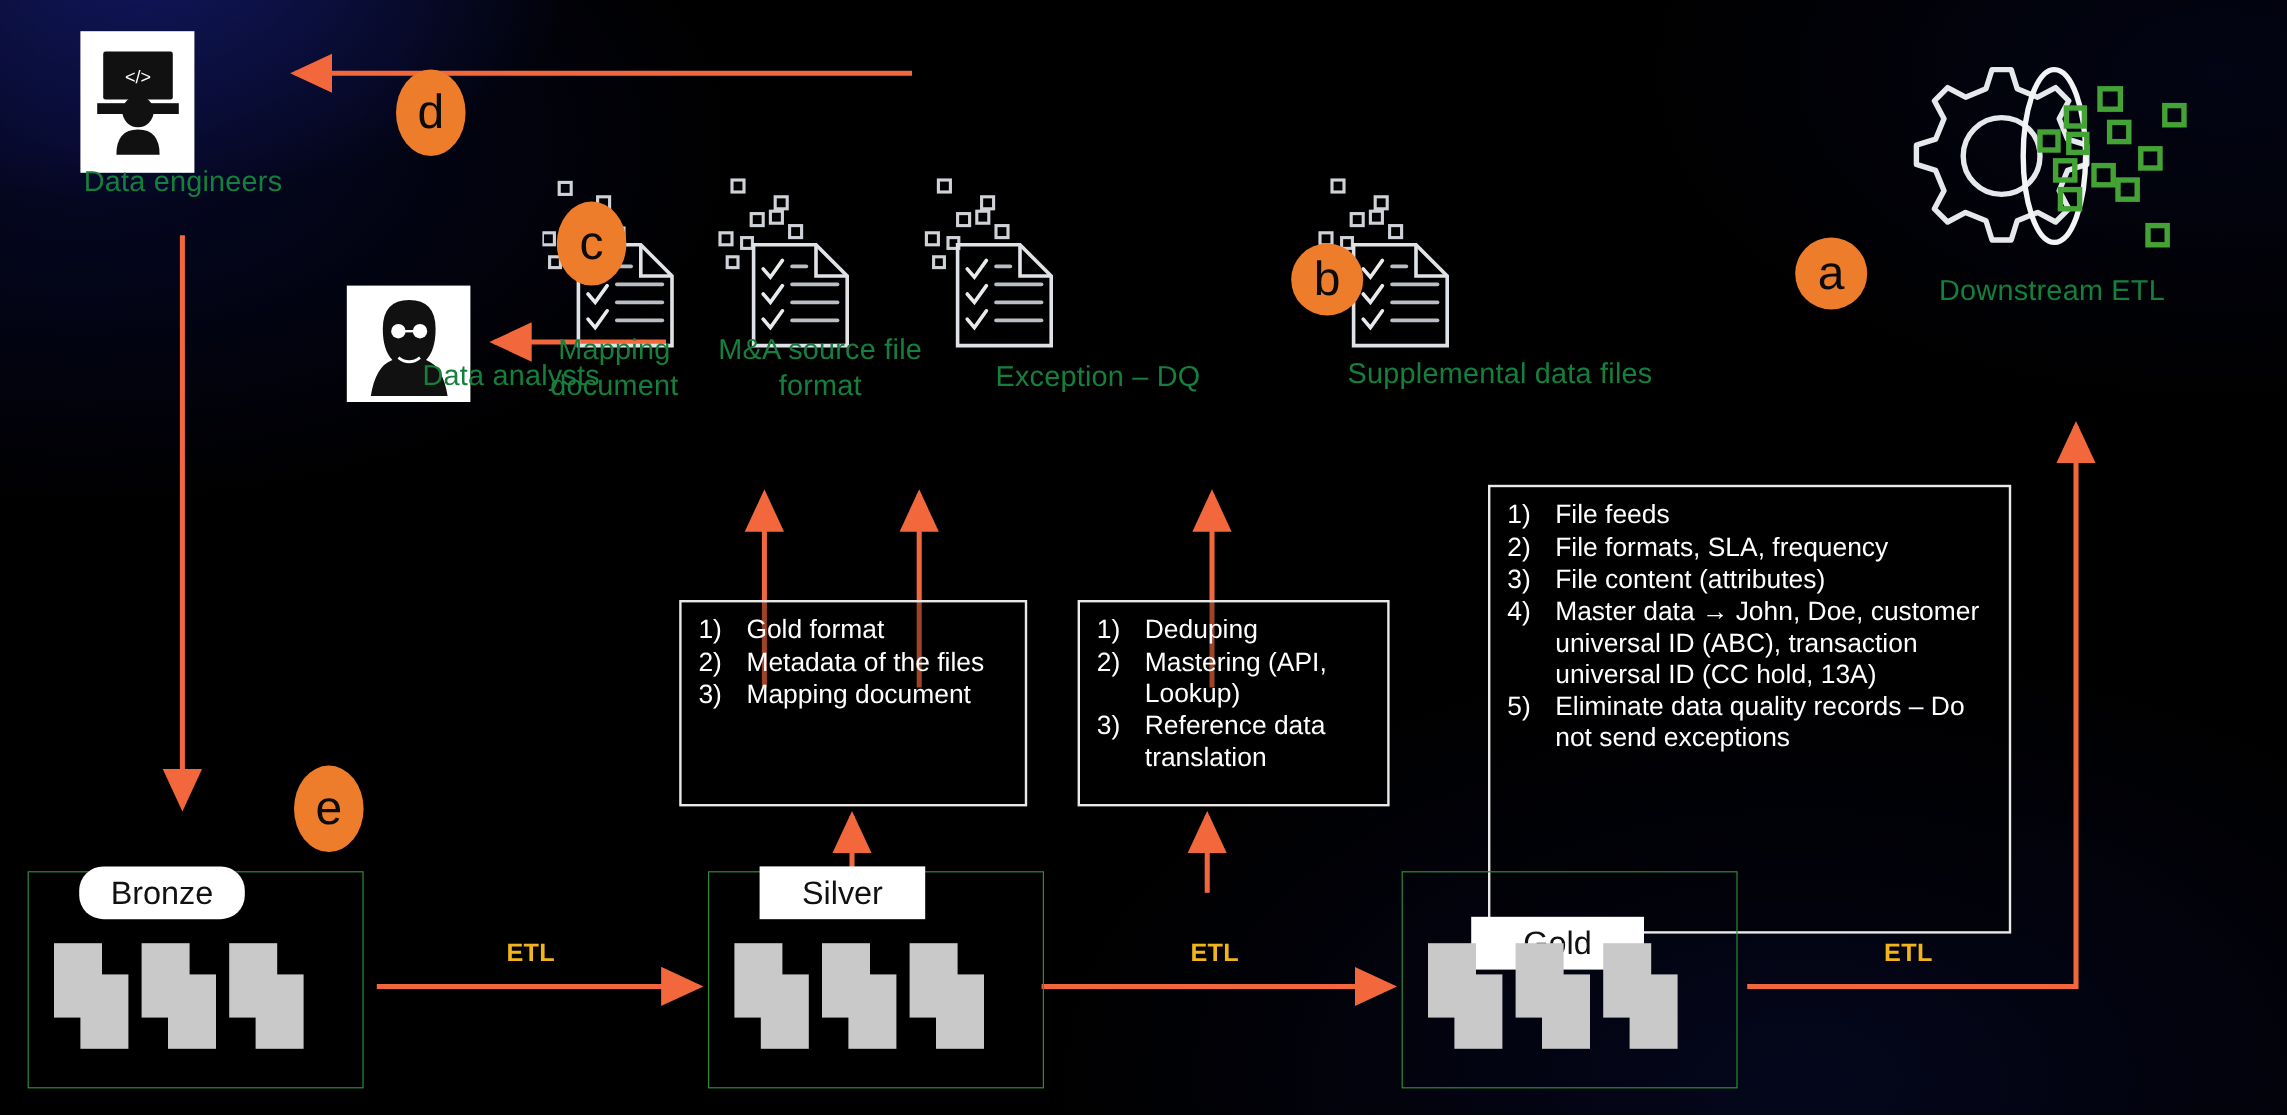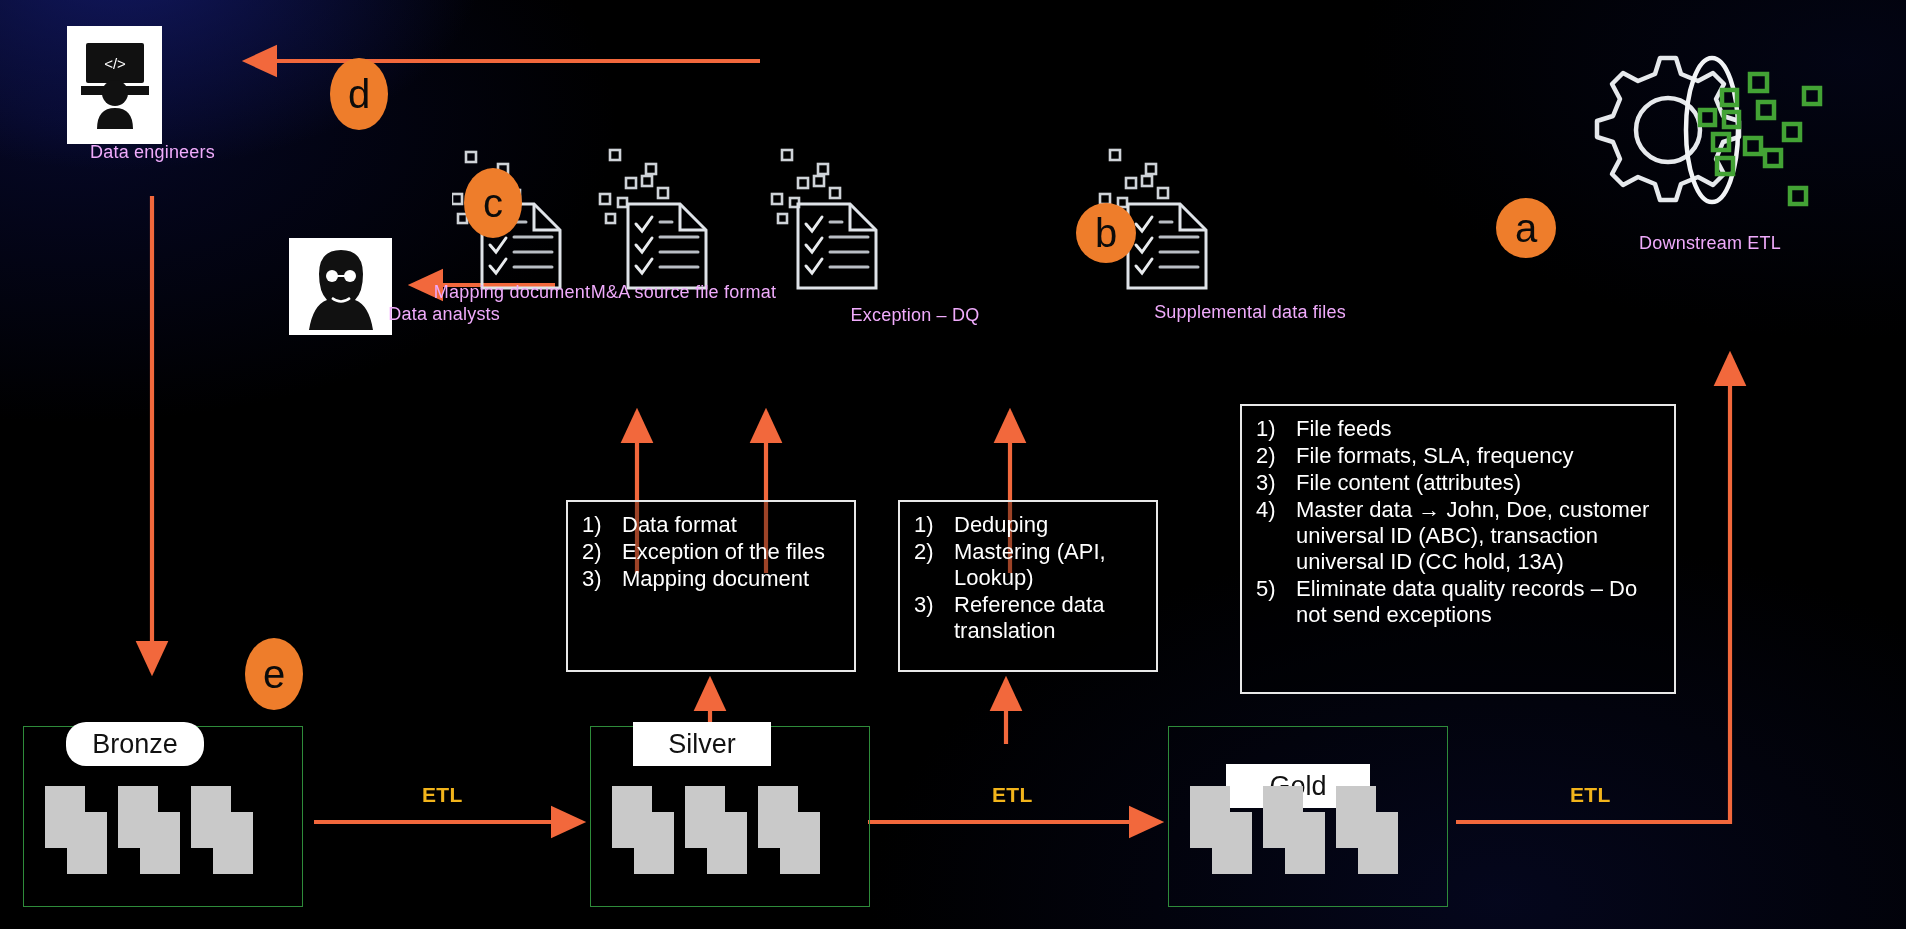--- a/index.html
+++ b/index.html
@@ -22,21 +22,21 @@
   .layer{position:absolute;left:0;top:0;width:1906px;height:929px;}
   svg.layer{pointer-events:none;}
 
   .node{position:absolute;}
 
   
   .avatar-tile{
     background:#ffffff;display:flex;align-items:center;justify-content:center;
   }
   .caption{
-    position:absolute;color:#f0abfc;font-size:18px;line-height:30px;
+    position:absolute;color:#15803d;font-size:24px;line-height:30px;
     text-align:center;white-space:nowrap;letter-spacing:.2px;
   }
   .caption.wrap{white-space:normal;}
 
   
   .badge{
     position:absolute;background:#ee7d2b;color:#0b0b0b;
     border-radius:50%;display:flex;align-items:center;justify-content:center;
     font-size:40px;line-height:1;font-weight:400;
   }
@@ -263,35 +263,35 @@
 <div class="caption" style="left:1570px;top:217px;width:280px;margin-top:11px;">Downstream ETL</div>
 
 <div class="badge" style="left:1496px;top:198px;width:60px;height:60px;">a</div>
 <div class="badge" style="left:1076px;top:203px;width:60px;height:60px;">b</div>
 <div class="badge" style="left:464px;top:168px;width:58px;height:70px;border-radius:50%;">c</div>
 <div class="badge" style="left:330px;top:58px;width:58px;height:72px;border-radius:50%;">d</div>
 <div class="badge" style="left:245px;top:638px;width:58px;height:72px;border-radius:50%;">e</div>
 
 <div class="detail-box" style="left:566px;top:500px;width:290px;height:172px;">
   <ol>
-    <li>Data format</li>
-    <li>Exception of the files</li>
+    <li>Gold format</li>
+    <li>Metadata of the files</li>
     <li>Mapping document</li>
   </ol>
 </div>
 
 <div class="detail-box" style="left:898px;top:500px;width:260px;height:172px;">
   <ol>
     <li>Deduping</li>
     <li>Mastering (API, Lookup)</li>
     <li>Reference data translation</li>
   </ol>
 </div>
 
-<div class="detail-box" style="left:1240px;top:404px;width:436px;height:290px;">
+<div class="detail-box" style="left:1240px;top:404px;width:436px;height:374px;">
   <ol>
     <li>File feeds</li>
     <li>File formats, SLA, frequency</li>
     <li>File content (attributes)</li>
     <li>Master data → John, Doe, customer universal ID (ABC), transaction universal ID (CC hold, 13A)</li>
     <li>Eliminate data quality records – Do not send exceptions</li>
   </ol>
 </div>
 
 <div class="zone" style="left:23px;top:726px;width:280px;height:181px;"></div>

